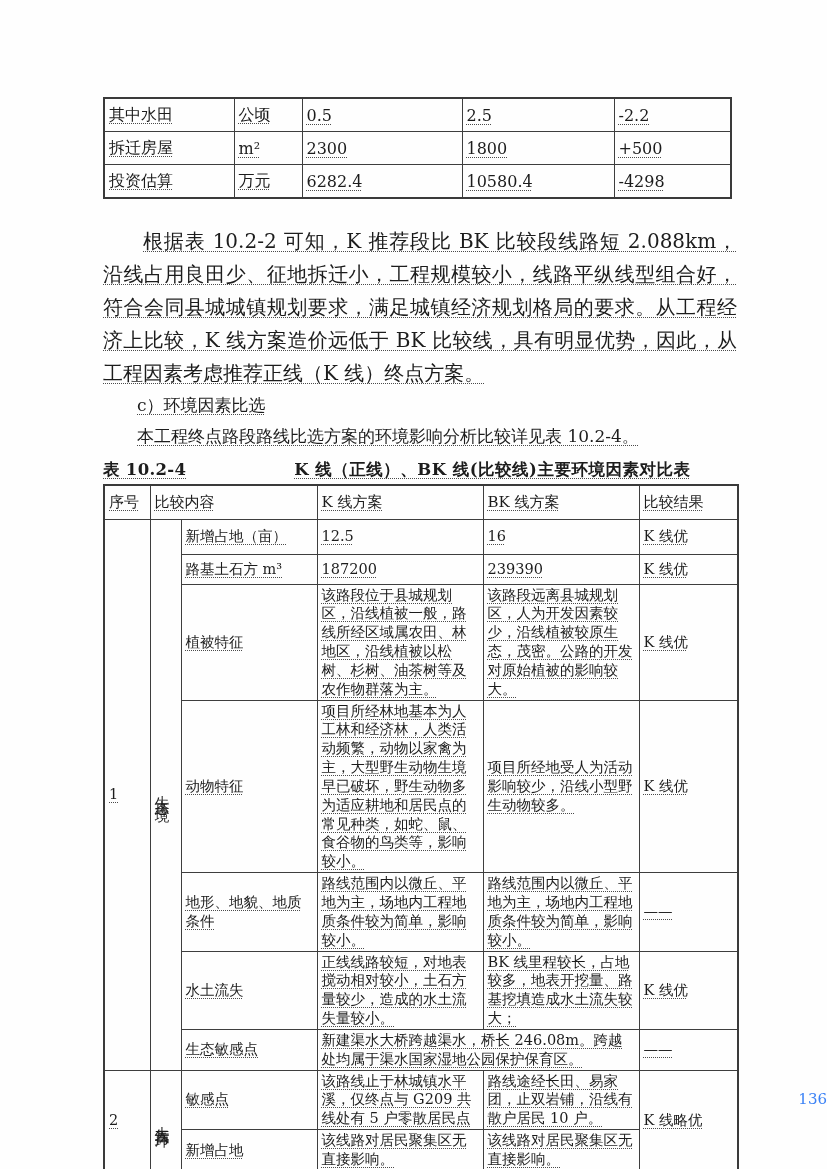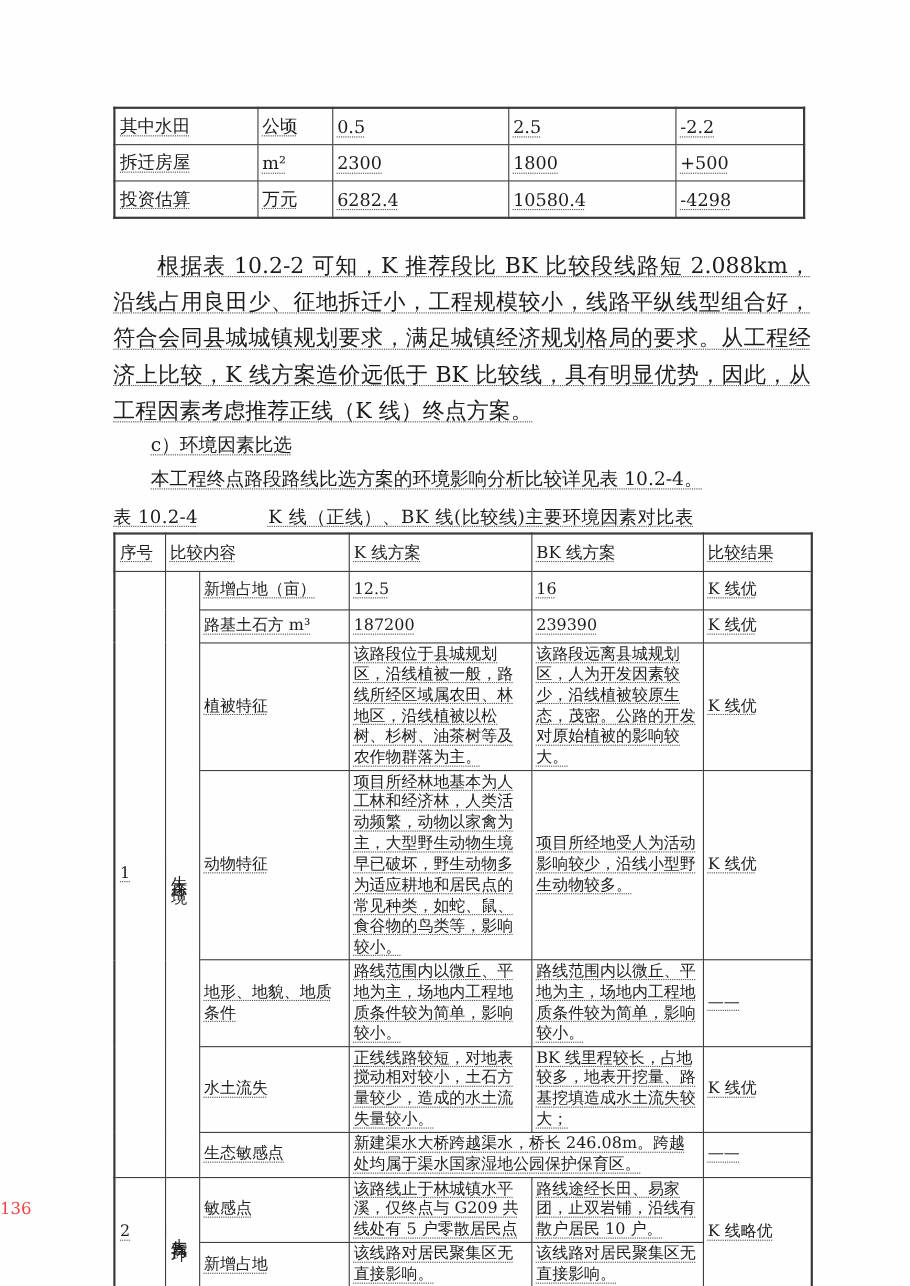--- a/index.html
+++ b/index.html
@@ -14,23 +14,23 @@
   table.main th{font-size:15px}
   table.main td{font-size:14.5px;line-height:1.3}
   td.content{font-size:13.8px;line-height:17.6px;padding:2px 5px}
   .vtext{writing-mode:vertical-rl;text-orientation:upright;letter-spacing:4px;font-size:14.5px;display:inline-block;line-height:1}
   .vtext2{letter-spacing:2px}
   .h-header{height:34px}.h-land{height:35px}.h-earth{height:30px}.h-veg{height:105px}.h-animal{height:155px}
   .h-terrain{height:63px}.h-erosion{height:68px}.h-sens{height:40px}.h-sp{height:50px}.h-imp{height:36px}
   .para{width:634px;margin:26px 0 0 0;font-size:20px;line-height:33px;text-align:justify;text-indent:2em}
   .line{margin:0;font-size:17px;line-height:31px;padding-left:34px}
   .caption{display:flex;align-items:baseline;margin:7px 0 0 0;font-size:16.5px}
-  .caption .cap-label{font-weight:normal;letter-spacing:.3px}
-  .caption .cap-title{font-weight:normal;margin-left:64px;letter-spacing:.5px}
-  .pagenum{position:absolute;left:0;top:1090px;width:827px;text-align:left;font-size:15px;color:#ef4444}
+  .caption .cap-label{font-weight:bold;letter-spacing:.3px}
+  .caption .cap-title{font-weight:bold;margin-left:108px;letter-spacing:.5px}
+  .pagenum{position:absolute;left:0;top:1090px;width:827px;text-align:right;font-size:15px;color:#3b82f6}
 </style>
 </head>
 <body>
 
 <div class="page">
 
   <table class="doc top">
     <colgroup>
         <col style="width:130px">
         <col style="width:68px">

